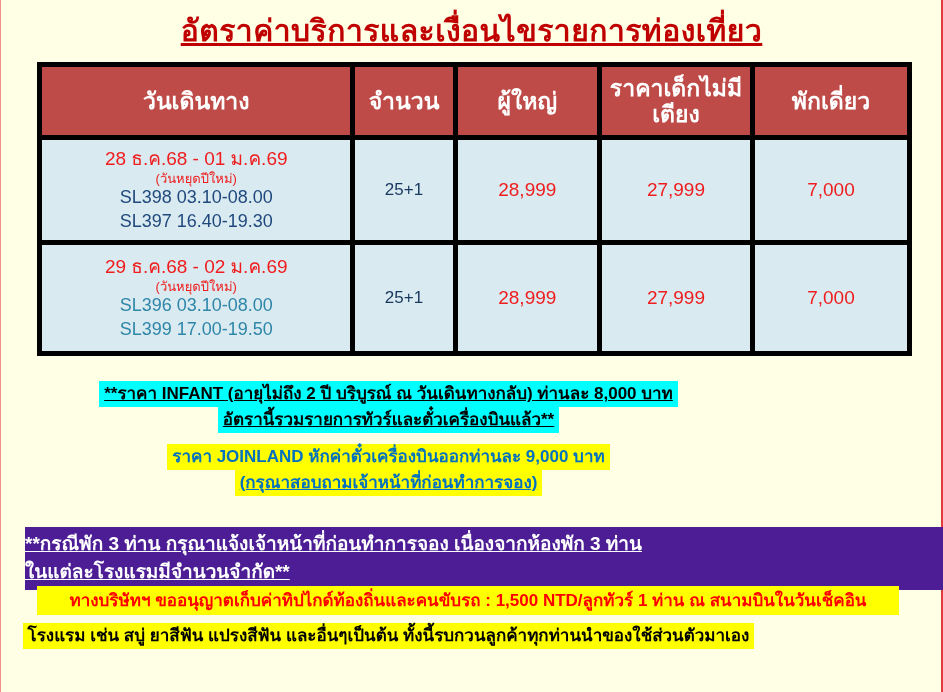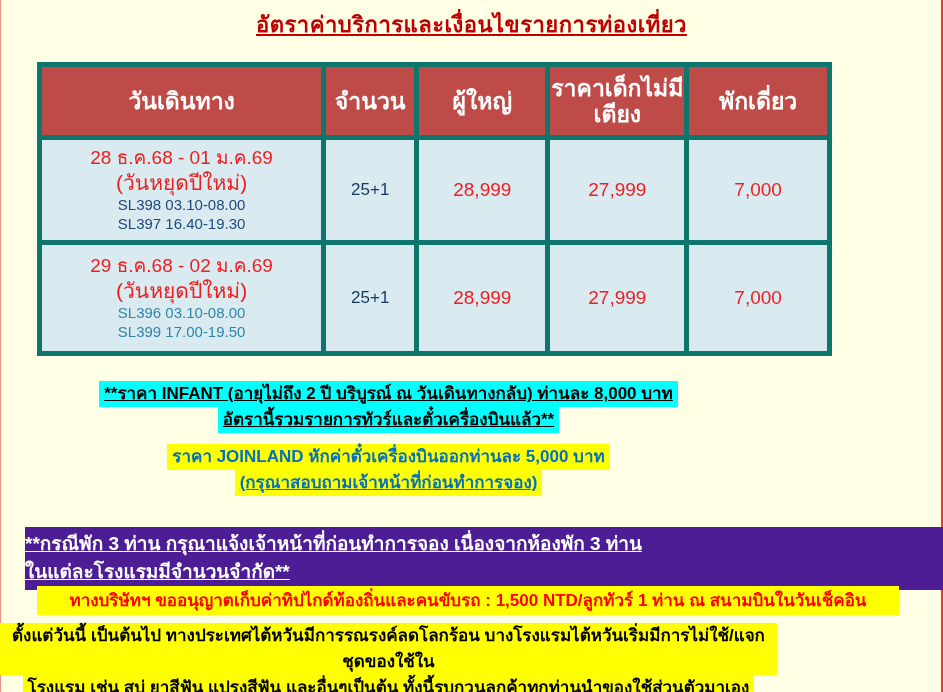--- a/index.html
+++ b/index.html
@@ -10,32 +10,32 @@
     font-family: "Liberation Sans", sans-serif;
     overflow: hidden;
   }
   .edge-line { position: absolute; top: 0; height: 100%; background: #E03A3A; }
   .edge-line.left  { left: 0; width: 1px; opacity: .55; }
   .edge-line.right { right: 0; width: 2px; }
 
   .page-title {
     text-align: center;
     padding-top: 7px;
-    font-size: 22px;
+    font-size: 30px;
     font-weight: bold;
     color: #C00000;
     text-decoration: underline;
     letter-spacing: .5px;
   }
 
   .table-wrap {
     position: absolute;
     left: 37px; top: 62px;
-    width: 795px;
-    background: #0f766e;
+    width: 875px;
+    background: #000000;
     padding: 0;
   }
   table.price-table {
     width: 100%;
     border-collapse: separate;
     border-spacing: 5px;
     table-layout: fixed;
   }
   col.c-date   { width: 36.5%; }
   col.c-pax    { width: 11.5%; }
@@ -55,22 +55,22 @@
   }
   .price-table td {
     background: #DAEAF1;
     text-align: center;
     vertical-align: middle;
     font-weight: normal;
   }
   tr.row-a td { height: 100px; }
   tr.row-b td { height: 106px; }
   .date-main   { color: #EF1D1D; font-size: 19px; line-height: 1.25; }
-  .date-holiday{ color: #EF1D1D; font-size: 21px; line-height: 1.2; }
-  .flight      { font-size: 15px; line-height: 1.3; }
+  .date-holiday{ color: #EF1D1D; font-size: 13px; line-height: 1.2; }
+  .flight      { font-size: 18px; line-height: 1.3; }
   tr.row-a .flight { color: #1F497D; }
   tr.row-b .flight { color: #2E86A8; }
   .pax-val     { color: #17375E; font-size: 17px; }
   .price-val   { color: #EF1D1D; font-size: 19px; }
 
   .notes { position: absolute; left: 0; width: 777px; text-align: center; }
   .note-line { display: block; line-height: 26px; }
   .hl {
     display: inline-block;
     padding: 0 5px;
@@ -168,29 +168,28 @@
     </tbody>
   </table>
 </div>
 
 <div class="notes" id="note-infant">
   <span class="note-line"><span class="hl hl-cyan txt-black-u">**ราคา INFANT (อายุไม่ถึง 2 ปี บริบูรณ์ ณ วันเดินทางกลับ) ท่านละ 8,000 บาท</span></span>
   <span class="note-line"><span class="hl hl-cyan txt-black-u">อัตรานี้รวมรายการทัวร์และตั๋วเครื่องบินแล้ว**</span></span>
 </div>
 
 <div class="notes" id="note-program">
-  <span class="note-line"><span class="hl hl-yellow txt-blue">ราคา JOINLAND หักค่าตั๋วเครื่องบินออกท่านละ 5,000 บาท</span></span>
+  <span class="note-line"><span class="hl hl-yellow txt-blue">ราคา JOINLAND หักค่าตั๋วเครื่องบินออกท่านละ 9,000 บาท</span></span>
   <span class="note-line"><span class="hl hl-yellow txt-blue-u">(กรุณาสอบถามเจ้าหน้าที่ก่อนทำการจอง)</span></span>
 </div>
 
 <div class="red-banner">
   <span class="note-line"><span>**กรณีพัก 3 ท่าน กรุณาแจ้งเจ้าหน้าที่ก่อนทำการจอง เนื่องจากห้องพัก 3 ท่าน</span></span>
   <span class="note-line"><span>ในแต่ละโรงแรมมีจำนวนจำกัด**</span></span>
 </div>
 
 <div class="tip-bar">
   <span>ทางบริษัทฯ ขออนุญาตเก็บค่าทิปไกด์ท้องถิ่นและคนขับรถ : 1,500 NTD/ลูกทัวร์ 1 ท่าน ณ สนามบินในวันเช็คอิน</span>
 </div>
 
 <div class="notes" id="note-amenities">
-  <span class="note-line"><span class="hl hl-yellow">ตั้งแต่วันนี้ เป็นต้นไป ทางประเทศไต้หวันมีการรณรงค์ลดโลกร้อน บางโรงแรมไต้หวันเริ่มมีการไม่ใช้/แจก ชุดของใช้ใน</span></span>
   <span class="note-line"><span class="hl hl-yellow">โรงแรม เช่น สบู่ ยาสีฟัน แปรงสีฟัน และอื่นๆเป็นต้น ทั้งนี้รบกวนลูกค้าทุกท่านนำของใช้ส่วนตัวมาเอง</span></span>
 </div>
 
 </body></html>

